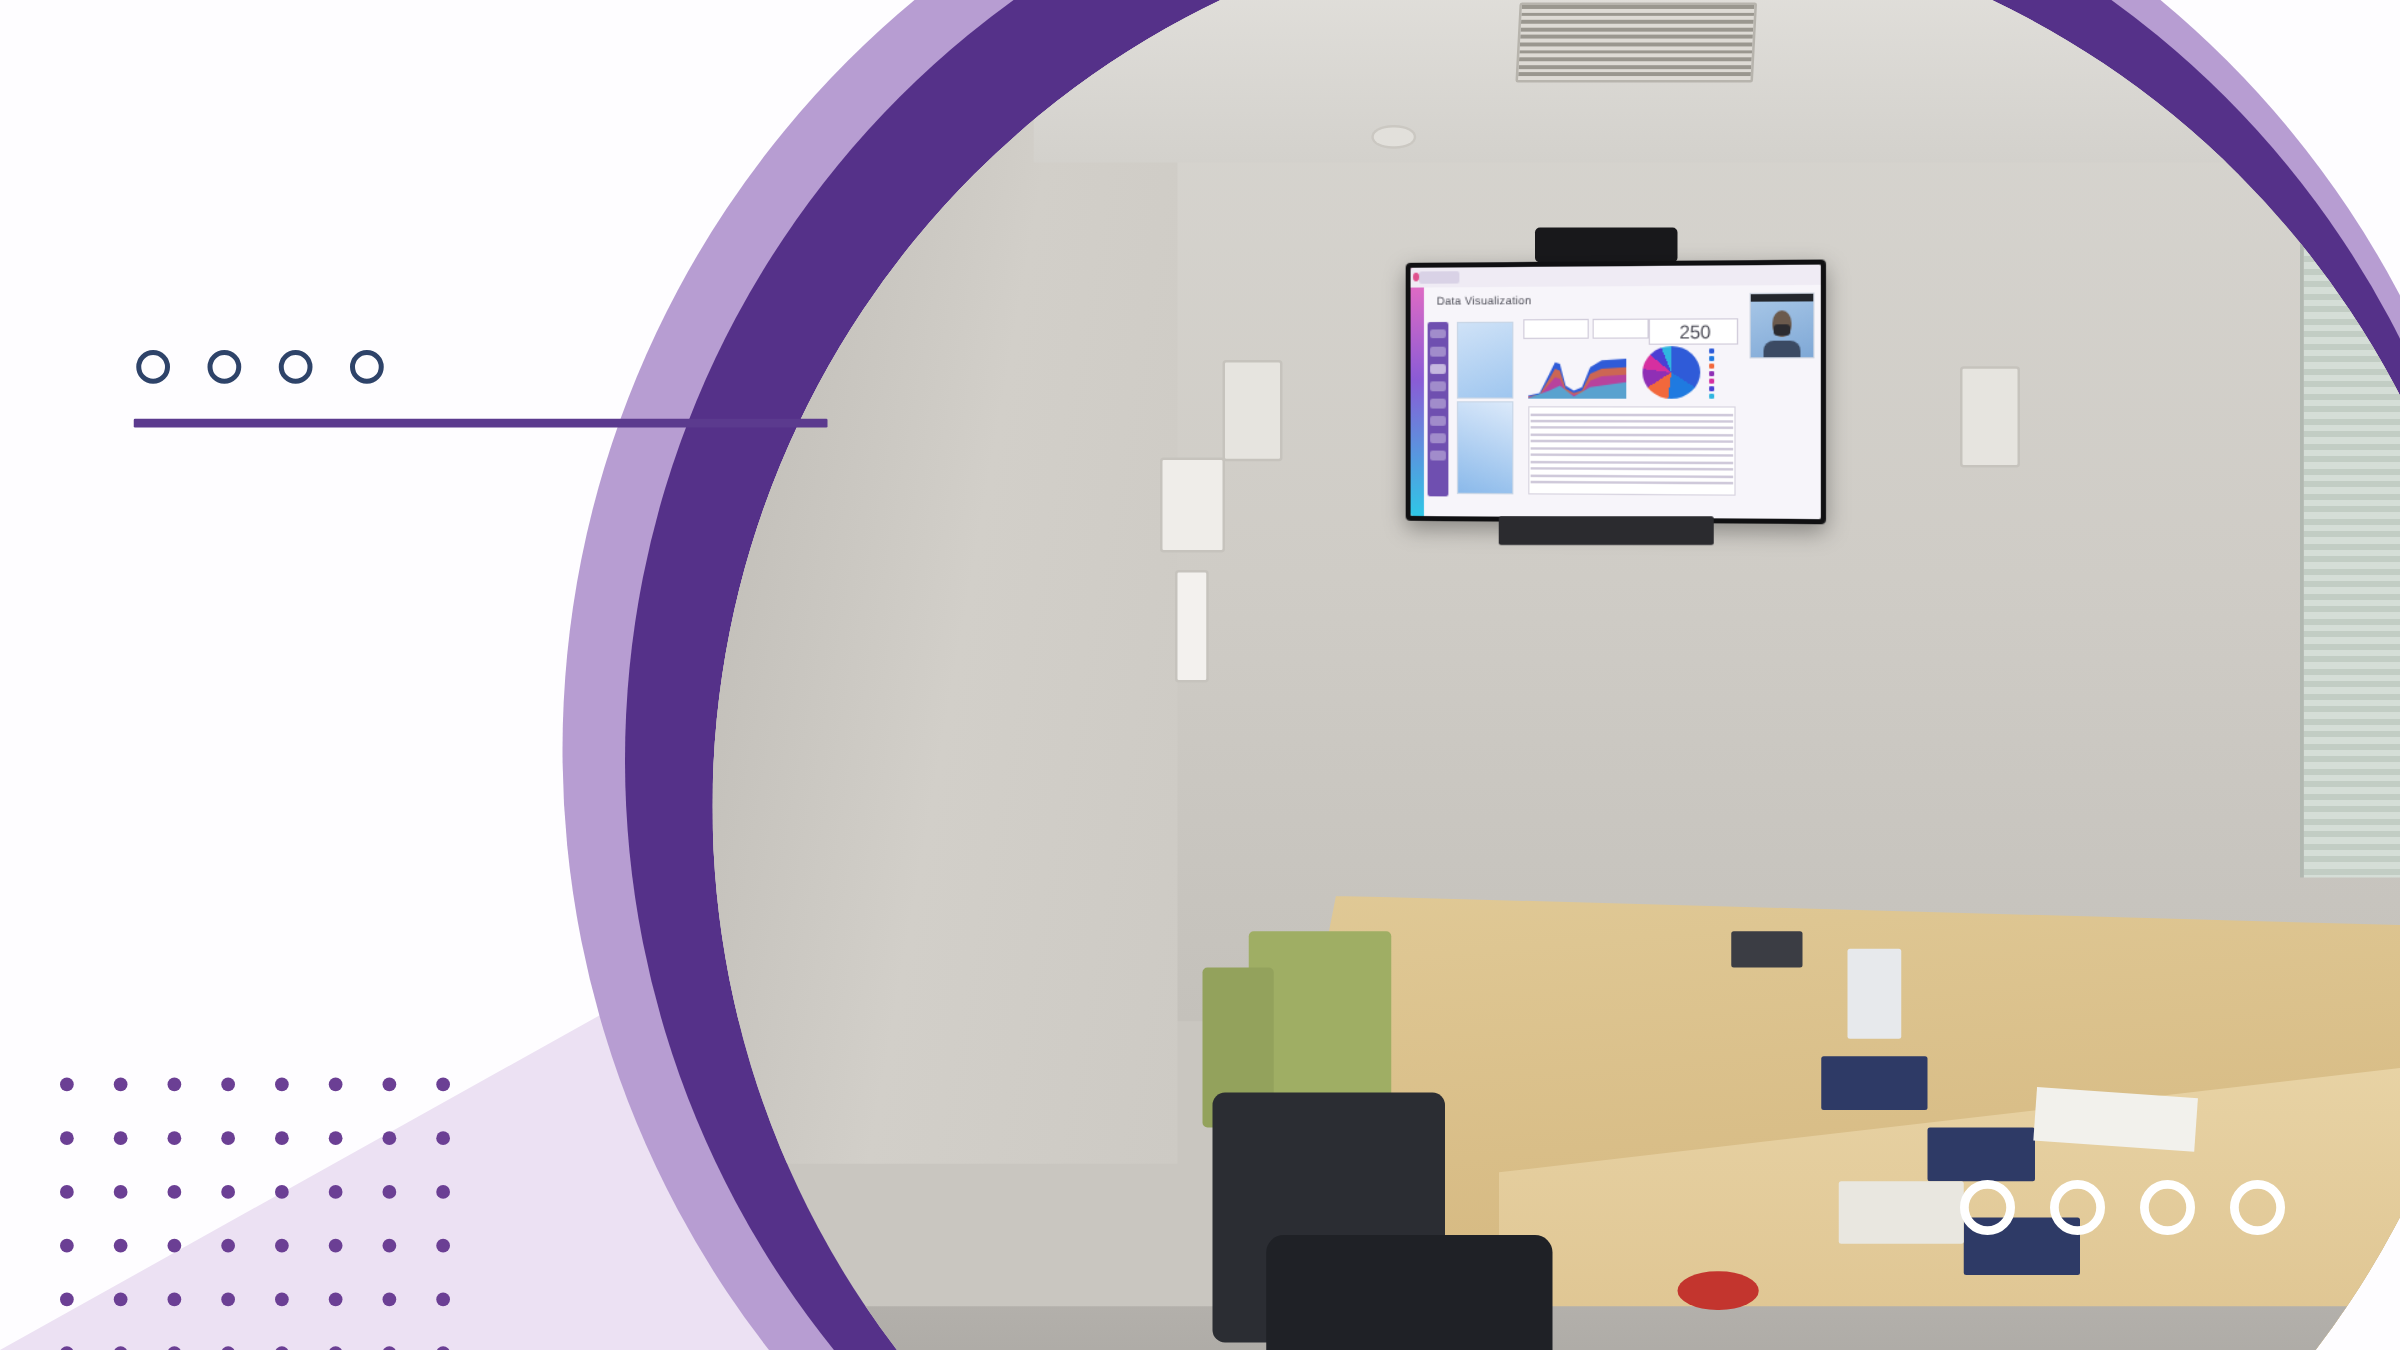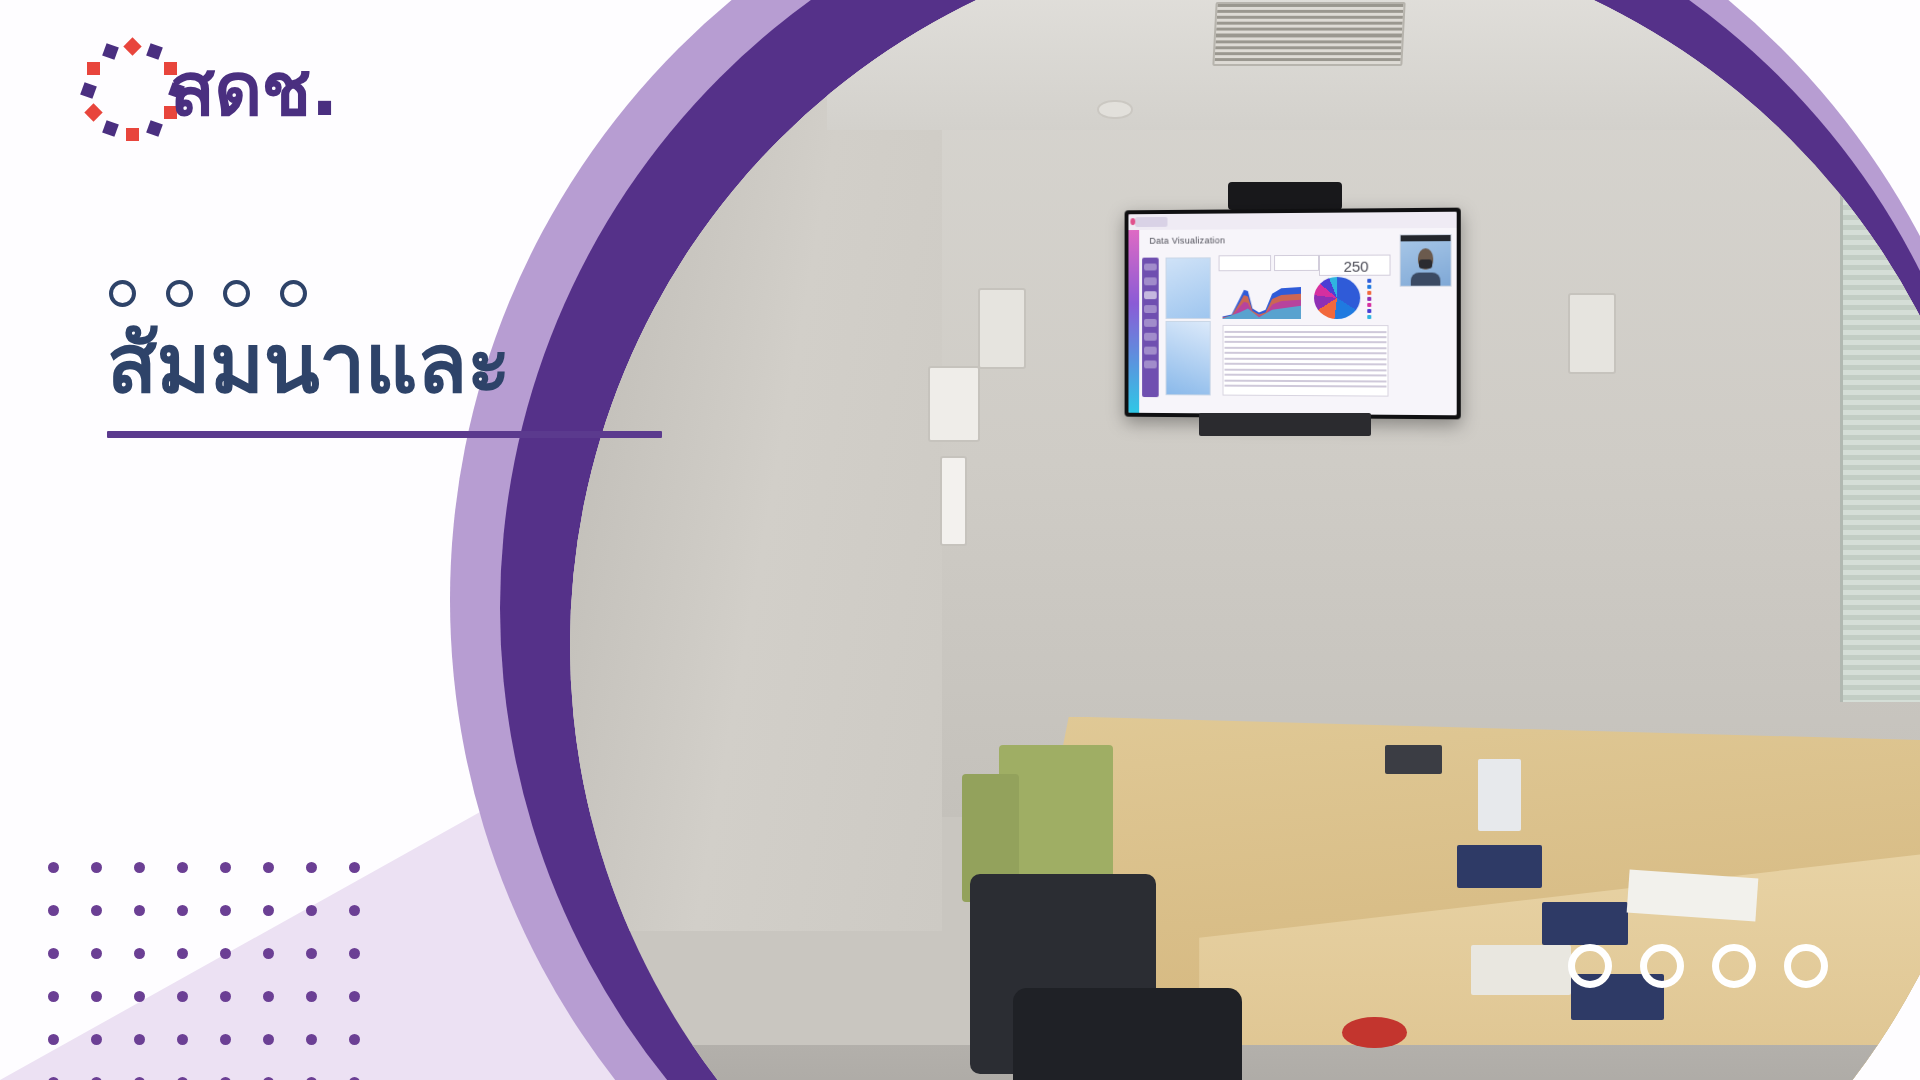--- a/index.html
+++ b/index.html
@@ -433,47 +433,29 @@
         <div class="prop" style="left:54%;top:76%;width:4.5%;height:2.2%;background:#c3352e;border-radius:50%;"></div>
 
         <div class="prop" style="left:74%;top:66%;width:9%;height:3%;background:#f2f1ec;transform:rotate(4deg);"></div>
         <div class="prop" style="left:63%;top:71%;width:7%;height:3.5%;background:#e9e7e0;border-radius:2px;"></div>
         <div class="prop" style="left:57%;top:57%;width:4%;height:2%;background:#3b3d44;border-radius:2px;"></div>
 
       </div>
     </div>
   </div>
 
-  <div class="logo">
-    <div class="logo-mark" id="logo-mark">
-        <span style="left: 47.5px; top: 3.5px; background: rgb(232, 69, 60); transform: rotate(45deg);"></span>
-        <span style="left: 69.5px; top: 9.39488px; background: rgb(74, 47, 128); transform: rotate(20deg);"></span>
-        <span style="left: 25.5px; top: 9.39488px; background: rgb(74, 47, 128); transform: rotate(20deg);"></span>
-        <span style="left: 85.6051px; top: 25.5px; background: rgb(232, 69, 60); transform: rotate(0deg);"></span>
-        <span style="left: 9.39488px; top: 25.5px; background: rgb(232, 69, 60); transform: rotate(0deg);"></span>
-        <span style="left: 91.5px; top: 47.5px; background: rgb(74, 47, 128); transform: rotate(20deg);"></span>
-        <span style="left: 3.5px; top: 47.5px; background: rgb(74, 47, 128); transform: rotate(20deg);"></span>
-        <span style="left: 85.6051px; top: 69.5px; background: rgb(232, 69, 60); transform: rotate(0deg);"></span>
-        <span style="left: 9.39488px; top: 69.5px; background: rgb(232, 69, 60); transform: rotate(45deg);"></span>
-        <span style="left: 69.5px; top: 85.6051px; background: rgb(74, 47, 128); transform: rotate(20deg);"></span>
-        <span style="left: 25.5px; top: 85.6051px; background: rgb(74, 47, 128); transform: rotate(20deg);"></span>
-        <span style="left: 47.5px; top: 91.5px; background: rgb(232, 69, 60); transform: rotate(0deg);"></span>
-      </div>
-    <div class="logo-text">สดช.</div>
-  </div>
 
   <div class="left-block">
     <div class="bullets" id="bullets">
         <span style="border-color: rgb(46, 67, 105);"></span>
         <span style="border-color: rgb(46, 67, 105);"></span>
         <span style="border-color: rgb(46, 67, 105);"></span>
         <span style="border-color: rgb(46, 67, 105);"></span>
       </div>
     <h1 class="headline">
-      <span>สัมมนาและ</span>
     </h1>
     <div class="rule"></div>
   </div>
 
   <div class="pager" id="pager">
       <span style="border-color: rgb(255, 255, 255);"></span>
       <span style="border-color: rgb(255, 255, 255);"></span>
       <span style="border-color: rgb(255, 255, 255);"></span>
       <span style="border-color: rgb(255, 255, 255);"></span>
     </div>

